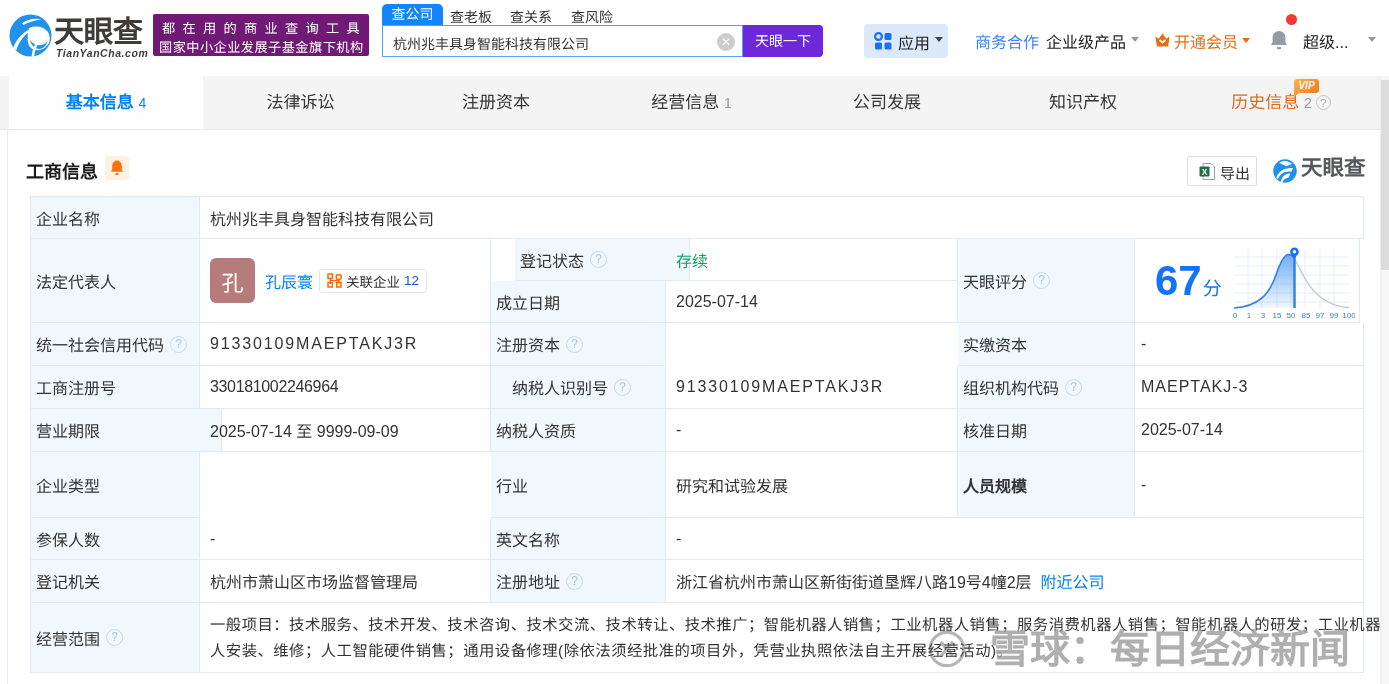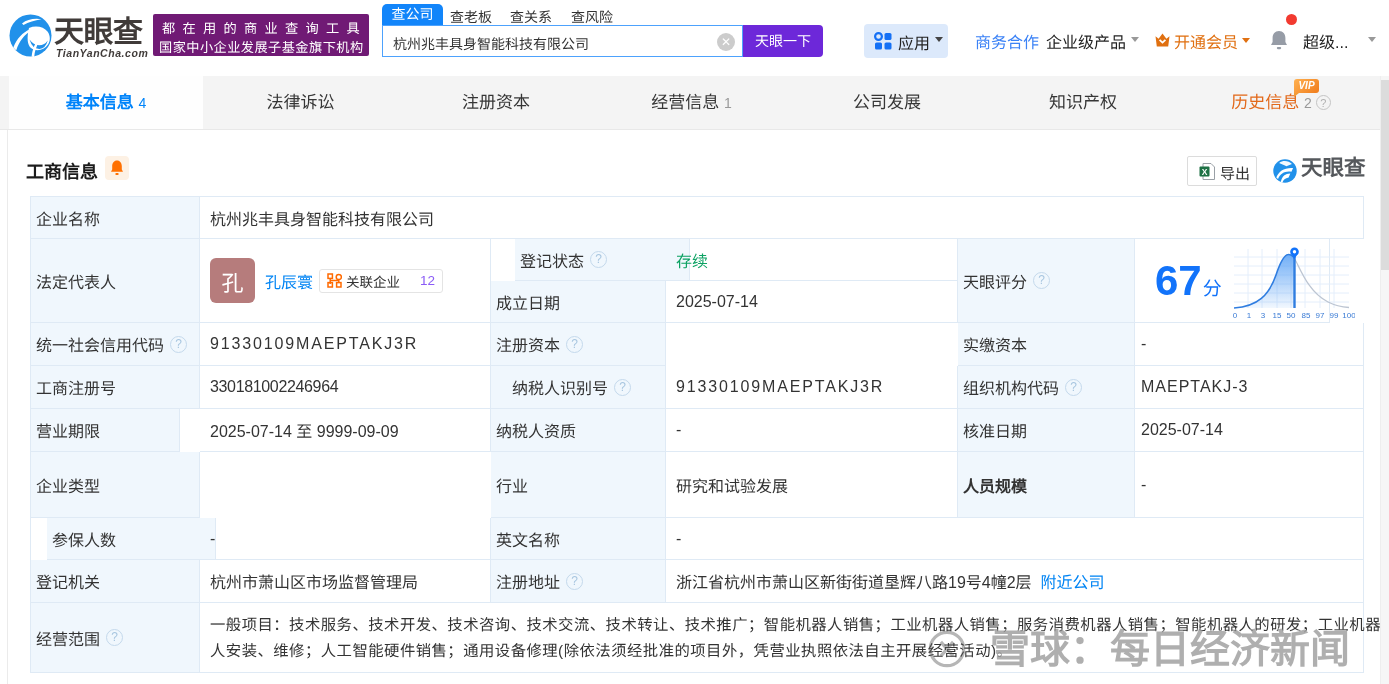--- a/index.html
+++ b/index.html
@@ -131,29 +131,29 @@
     <div style="width:45px;height:45px;background:#b67c7c;border-radius:6px;color:#fff;font-size:22px;display:flex;align-items:center;justify-content:center;flex:none;">孔</div>
     <span class="lnk" style="margin-left:10px;font-size:16px;">孔辰寰</span>
     <span style="display:inline-flex;align-items:center;margin-left:6px;border:1px solid #e4e4e4;border-radius:3px;height:24px;padding:0 7px;font-size:13.5px;color:#333;">
       <svg width="15" height="15" viewBox="0 0 15 15" style="margin-right:4px;">
         <rect x="1" y="1" width="4.4" height="4.4" fill="none" stroke="#ff6a00" stroke-width="1.5"></rect>
         <rect x="1" y="9.6" width="4.4" height="4.4" fill="none" stroke="#ff6a00" stroke-width="1.5"></rect>
         <rect x="9.6" y="9.6" width="4.4" height="4.4" fill="none" stroke="#ff6a00" stroke-width="1.5"></rect>
         <path d="M3.2,5.5 L3.2,11 M3.2,7.5 L11.8,7.5 L11.8,9.4" fill="none" stroke="#ff6a00" stroke-width="1.5"></path>
         <circle cx="11.8" cy="4" r="2.6" fill="none" stroke="#ff6a00" stroke-width="1.5"></circle>
       </svg>
-      关联企业 <span style="color:#8b5cf6;margin-left:20px;">12</span>
+      关联企业 <span style="color:#1d4ed8;margin-left:4px;">12</span>
     </span>
   </div>
   <div class="cell lab" style="left:460px;top:42px;width:175px;height:42px;margin-left:24px;">登记状态<span class="q">?</span></div>
   <div class="cell val" style="left:635px;top:42px;width:292px;height:42px;color:#0da263;">存续</div>
   <div class="cell lab" style="left:460px;top:84px;width:175px;height:42px;">成立日期</div>
   <div class="cell val" style="left:635px;top:84px;width:292px;height:42px;">2025-07-14</div>
   <div class="cell lab" style="left:927px;top:42px;width:177px;height:84px;">天眼评分<span class="q">?</span></div>
-  <div class="cell val" style="left:1104px;top:42px;width:195px;height:84px;padding-left:16px;">
+  <div class="cell val" style="left:1104px;top:42px;width:225px;height:84px;padding-left:16px;">
     <div style="position:absolute;left:20px;top:26px;font-size:42px;font-weight:bold;color:#1273fa;line-height:32px;">67<span style="font-size:19px;font-weight:normal;margin-left:1px;">分</span></div>
     <svg style="position:absolute;left:97px;top:8px;" width="123" height="73" viewBox="0 0 123 73">
       <defs>
         <linearGradient id="cg" x1="0" y1="0" x2="0" y2="1">
           <stop offset="0" stop-color="#57a0f5" stop-opacity="0.85"></stop>
           <stop offset="1" stop-color="#57a0f5" stop-opacity="0.08"></stop>
         </linearGradient>
       </defs>
       <g stroke="#e4eefb" stroke-width="1">
         <line x1="2" y1="10" x2="117" y2="10"></line>
@@ -197,34 +197,34 @@
   <div class="cell lab" style="left:927px;top:126px;width:177px;height:43px;">实缴资本</div>
   <div class="cell val" style="left:1104px;top:126px;width:229px;height:43px;padding-left:6px;">-</div>
 
   <div class="cell lab" style="left:0;top:169px;width:169px;height:43px;">工商注册号</div>
   <div class="cell val" style="left:169px;top:169px;width:291px;height:43px;letter-spacing:-0.35px;">330181002246964</div>
   <div class="cell lab" style="left:460px;top:169px;width:175px;height:43px;padding-left:21px;">纳税人识别号<span class="q">?</span></div>
   <div class="cell val" style="left:635px;top:169px;width:292px;height:43px;letter-spacing:1.85px;">91330109MAEPTAKJ3R</div>
   <div class="cell lab" style="left:927px;top:169px;width:177px;height:43px;">组织机构代码<span class="q">?</span></div>
   <div class="cell val" style="left:1104px;top:169px;width:229px;height:43px;letter-spacing:1px;padding-left:6px;">MAEPTAKJ-3</div>
 
-  <div class="cell lab" style="left:0;top:212px;width:149px;height:43px;">营业期限</div>
+  <div class="cell lab" style="left:0;top:212px;width:191px;height:43px;">营业期限</div>
   <div class="cell val" style="left:169px;top:212px;width:291px;height:43px;">2025-07-14 至 9999-09-09</div>
   <div class="cell lab" style="left:460px;top:212px;width:175px;height:43px;">纳税人资质</div>
   <div class="cell val" style="left:635px;top:212px;width:292px;height:43px;">-</div>
   <div class="cell lab" style="left:927px;top:212px;width:177px;height:43px;">核准日期</div>
   <div class="cell val" style="left:1104px;top:212px;width:229px;height:43px;padding-left:6px;">2025-07-14</div>
 
   <div class="cell lab" style="left:0;top:255px;width:169px;height:66px;">企业类型</div>
   <div class="cell lab" style="left:460px;top:255px;width:175px;height:66px;">行业</div>
   <div class="cell val" style="left:635px;top:255px;width:292px;height:66px;">研究和试验发展</div>
   <div class="cell lab" style="left:927px;top:255px;width:177px;height:66px;font-weight:bold;">人员规模</div>
   <div class="cell val" style="left:1104px;top:255px;width:229px;height:66px;padding-left:6px;">-</div>
 
-  <div class="cell lab" style="left:16px;top:321px;width:169px;height:42px;">参保人数</div>
+  <div class="cell lab" style="left:0;top:321px;width:169px;height:42px;">参保人数</div>
   <div class="cell val" style="left:169px;top:321px;width:291px;height:42px;">-</div>
   <div class="cell lab" style="left:460px;top:321px;width:175px;height:42px;">英文名称</div>
   <div class="cell val" style="left:635px;top:321px;width:698px;height:42px;">-</div>
 
   <div class="cell lab" style="left:0;top:363px;width:169px;height:43px;">登记机关</div>
   <div class="cell val" style="left:169px;top:363px;width:291px;height:43px;">杭州市萧山区市场监督管理局</div>
   <div class="cell lab" style="left:460px;top:363px;width:175px;height:43px;">注册地址<span class="q">?</span></div>
   <div class="cell val" style="left:635px;top:363px;width:698px;height:43px;">浙江省杭州市萧山区新街街道垦辉八路19号4幢2层&nbsp;&nbsp;<span class="lnk">附近公司</span></div>
 
   <div class="cell lab" style="left:0;top:406px;width:169px;height:70px;">经营范围<span class="q">?</span></div>

